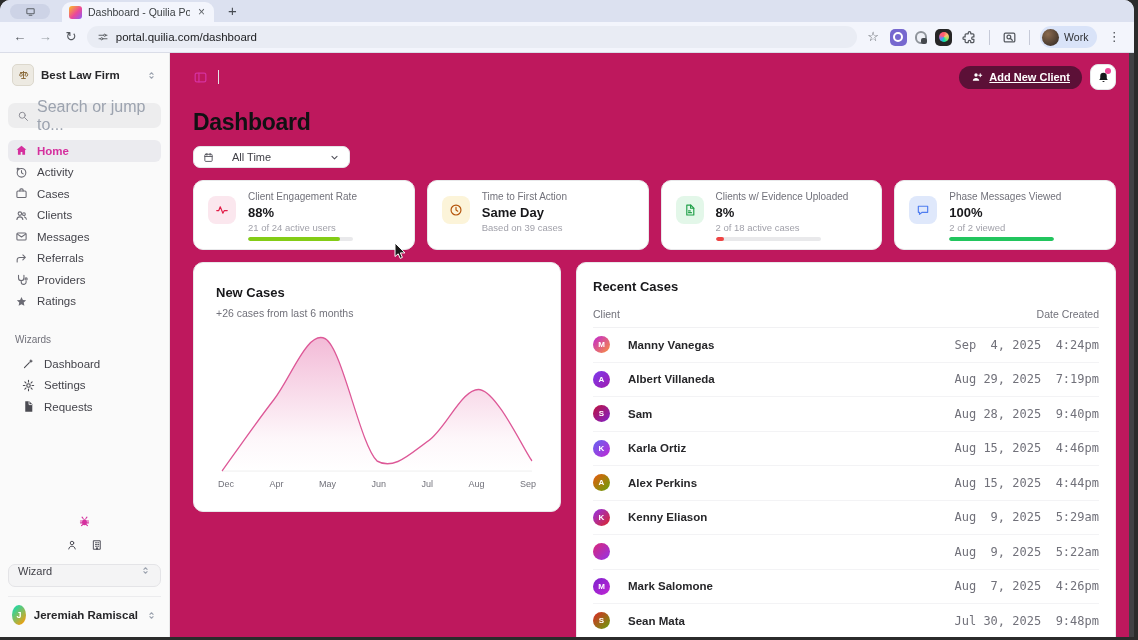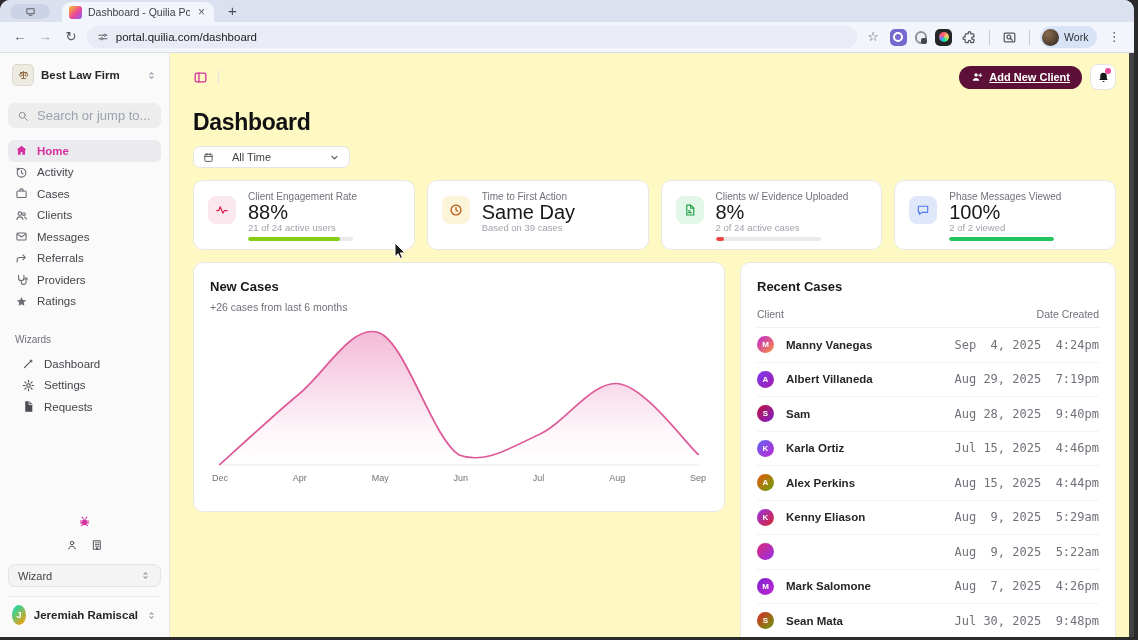--- a/index.html
+++ b/index.html
@@ -37,49 +37,49 @@
   .ext2::after { content:""; position:absolute; right:-2px; bottom:-2px; width:6px; height:6px; border-radius:2px; background:#45484d; }
   .ext3 { background:#262626; } .ext3::after { content:""; width:10px; height:10px; border-radius:50%;
           background:conic-gradient(#ff5f6d,#ffc371,#9be15d,#00e3ae,#6a82fb,#fc5c7d,#ff5f6d); }
   .tb-svg { width:15px; height:15px; color:#54585e; margin:0 5px; }
   .tb-div { width:1px; height:15px; background:#c6cad8; margin:0 5px; }
   .profile-chip { height:22px; border-radius:11px; background:#d9e3f8; display:flex; align-items:center; gap:5px; padding:0 9px 0 2px; margin:0 3px; }
   .chip-avatar { width:17px; height:17px; border-radius:50%; background:radial-gradient(circle at 35% 30%, #8a6a4f, #2e2620); }
   .chip-label { font-size:10.5px; color:#2d2f33; font-weight:500; }
 
   
-  .app { flex:1; display:flex; background:#fef9c3; position:relative; border-top:1px solid #dadde8; overflow:hidden; }
+  .app { flex:1; display:flex; background:#be185d; position:relative; border-top:1px solid #dadde8; overflow:hidden; }
   .scrollstrip { position:absolute; right:0; top:0; bottom:0; width:5px; background:#414144; }
 
   
   .sidebar { width:170px; background:#fafafa; border-right:1px solid #e7e7e8; display:flex; flex-direction:column; padding:8px 8px 10px; flex:0 0 auto; }
   .org { display:flex; align-items:center; gap:7px; padding:3px 4px; }
   .org-logo { width:22px; height:22px; border-radius:5px; background:#edeae2; border:1px solid #dcd8cd; display:flex; align-items:center; justify-content:center; color:#8a6a3a; }
   .org-name { flex:1; font-size:11.5px; font-weight:700; color:#27272a; }
   .chev { width:11px; height:11px; color:#9ca3af; stroke-width:2.4; }
   .searchbox { margin-top:14px; height:25px; border-radius:7px; background:#ededee; display:flex; align-items:center; gap:8px; padding:0 9px; color:#8e8e96; }
   .searchbox .ic { width:12px; height:12px; }
-  .ph { font-size:13px; color:#9ca3af; }
+  .ph { font-size:16px; color:#9ca3af; }
   .nav { margin-top:12px; display:flex; flex-direction:column; }
   .nav-item { display:flex; align-items:center; gap:9px; height:21.5px; padding:0 7px; border-radius:6px; }
   .nav-ic { width:13px; height:13px; color:#6b6b74; }
   .nav-label { font-size:11.5px; font-weight:500; color:#44444b; }
   .nav-item.active { background:#ebebef; }
   .nav-item.active .nav-label { color:#d5309e; font-weight:700; }
   .nav-item.active .nav-ic { color:#d5309e; }
   .section-label { margin-top:22px; padding:0 7px; font-size:10px; font-weight:500; color:#71717a; }
   .nav.wizards { margin-top:8px; }
   .nav.wizards .nav-item { padding-left:14px; }
   .nav.wizards .nav-ic { color:#4b4b52; }
   .sb-bottom { margin-top:auto; display:flex; flex-direction:column; align-items:center; }
   .bug { width:13px; height:13px; color:#d5309e; margin-bottom:11px; }
   .mini-icons { display:flex; gap:13px; color:#52525b; margin-bottom:13px; }
   .mini-icons .ic { width:12px; height:12px; }
   .wizard-select { width:100%; height:23px; border:1px solid #e4e4e7; background:#f4f4f5; border-radius:7px;
-                   display:flex; align-items:center; padding:0 9px; margin-bottom:9px; }
+                   display:flex; align-items:flex-start; padding:0 9px; margin-bottom:9px; }
   .wizard-select span { flex:1; font-size:11px; color:#3f3f46; }
   .user-row { width:100%; display:flex; align-items:center; gap:8px; padding:8px 4px 2px; border-top:1px solid #ececee; }
   .user-avatar { width:20px; height:20px; border-radius:50%; background:linear-gradient(135deg,#34d399 20%,#f59e0b 90%);
                  color:#fff; font-size:9px; font-weight:700; display:flex; align-items:center; justify-content:center; }
   .user-name { flex:1; font-size:11.5px; font-weight:700; color:#27272a; white-space:nowrap; }
 
   
   .main { flex:1; position:relative; padding:0 18px 0 23px; overflow:hidden; }
   .main-top { display:flex; align-items:center; margin-top:10px; height:28px; }
   .toggle { width:15px; height:15px; color:#d5309e; stroke-width:2.1; }
@@ -97,41 +97,41 @@
                  display:flex; align-items:center; gap:18px; padding:0 9px; font-size:11px; color:#3f3f46; }
   .time-filter .ic { width:11px; height:11px; color:#52525b; }
   .time-filter .chev { margin-left:auto; }
 
   .stats { margin-top:12px; display:flex; gap:12px; }
   .stat-card { flex:1; height:70px; border:1px solid #e8e8ea; border-radius:10px; background:#fff; display:flex; gap:12px; padding:10px 14px; }
   .stat-icon { width:28px; height:28px; border-radius:8px; display:flex; align-items:center; justify-content:center; margin-top:5px; }
   .stat-icon .ic { width:14px; height:14px; }
   .stat-body { flex:1; min-width:0; }
   .stat-title { font-size:10px; line-height:12px; color:#71717a; white-space:nowrap; }
-  .stat-value { font-size:20px; line-height:19px; font-weight:400; color:#18181b; }
+  .stat-value { font-size:13px; line-height:19px; font-weight:700; color:#18181b; }
   .stat-sub { font-size:9.5px; line-height:11px; color:#a1a1aa; }
   .stat-bar { margin-top:4px; width:105px; height:4px; border-radius:2px; background:#e9e9eb; overflow:hidden; }
   .stat-fill { display:block; height:100%; border-radius:2px; }
 
   .panels { margin-top:12px; display:flex; gap:15px; align-items:flex-start; }
   .panel { border:1px solid #e8e8ea; border-radius:10px; background:#fff; }
-  .chart-panel { width:532px; height:250px; padding:16px; }
+  .chart-panel { width:368px; height:250px; padding:22px; }
   .panel h2 { font-size:13px; font-weight:700; color:#18181b; }
   .panel-sub { font-size:10.5px; color:#71717a; margin-top:7px; }
   .chart { display:block; width:100%; height:150px; margin-top:8px; }
   .chart .line { fill:none; stroke-width:1.6; }
   .chart .axisline { stroke:#ececee; stroke-width:1; }
   .x-labels { display:flex; justify-content:space-between; font-size:9px; color:#71717a; margin-top:2px; padding:0 2px; }
 
   .recent-panel { flex:1; height:400px; padding:16px 16px 0; }
   .cols { display:flex; justify-content:space-between; font-size:10.5px; color:#71717a; margin-top:14px; padding-bottom:7px; border-bottom:1px solid #f1f1f3; }
   .case-row { display:flex; align-items:center; height:34.5px; border-bottom:1px solid #f3f3f5; }
   .row-avatar { width:17px; height:17px; border-radius:50%; color:#fff; font-size:8px; font-weight:700;
                 display:flex; align-items:center; justify-content:center; }
-  .row-name { margin-left:12px; font-size:11.5px; font-weight:600; color:#27272a; }
+  .row-name { font-size:11.5px; font-weight:600; color:#27272a;padding-left:18px; }
   .row-date { margin-left:auto; font-family:"DejaVu Sans Mono",monospace; font-size:12px; color:#71717a; white-space:pre; }
 
   .cursor { position:absolute; left:394px; top:242px; z-index:50; }
 </style>
 </head>
 <body>
 
 <svg style="position:absolute;width:0;height:0;overflow:hidden" aria-hidden="true">
   <symbol id="i-home" viewBox="0 0 24 24">
       <path fill="currentColor" stroke="none" d="M12 3.2 3 10.8h2.4V20h5.1v-5.4h3v5.4h5.1v-9.2H21z"></path>
@@ -496,21 +496,21 @@
 
             <div class="stat-card">
               <span class="stat-icon" style="background: rgb(227, 247, 233); color: rgb(34, 160, 74);">
                 <svg class="ic">
                   <use href="#i-file-doc"></use>
                 </svg>
               </span>
               <div class="stat-body">
                 <div class="stat-title">Clients w/ Evidence Uploaded</div>
                 <div class="stat-value">8%</div>
-                <div class="stat-sub">2 of 24 active cases</div>
+                <div class="stat-sub">2 of 18 active cases</div>
                 <div class="stat-bar">
                   <span class="stat-fill" style="width: 8%; background: rgb(239, 68, 68);"></span>
                 </div>
               </div>
             </div>
 
             <div class="stat-card">
               <span class="stat-icon" style="background: rgb(223, 232, 251); color: rgb(79, 125, 240);">
                 <svg class="ic">
                   <use href="#i-chat-sq"></use>
@@ -577,21 +577,21 @@
 
                 <div class="case-row">
                   <span class="row-avatar" style="background: linear-gradient(135deg, rgb(190, 18, 60), rgb(126, 34, 206));">S</span>
                   <span class="row-name">Sam</span>
                   <span class="row-date">Aug 28, 2025  9:40pm</span>
                 </div>
 
                 <div class="case-row">
                   <span class="row-avatar" style="background: linear-gradient(135deg, rgb(99, 102, 241), rgb(192, 38, 211));">K</span>
                   <span class="row-name">Karla Ortiz</span>
-                  <span class="row-date">Jul 15, 2025  4:46pm</span>
+                  <span class="row-date">Aug 15, 2025  4:46pm</span>
                 </div>
 
                 <div class="case-row">
                   <span class="row-avatar" style="background: linear-gradient(135deg, rgb(234, 88, 12), rgb(101, 163, 13));">A</span>
                   <span class="row-name">Alex Perkins</span>
                   <span class="row-date">Aug 15, 2025  4:44pm</span>
                 </div>
 
                 <div class="case-row">
                   <span class="row-avatar" style="background: linear-gradient(135deg, rgb(147, 51, 234), rgb(220, 38, 38));">K</span>

